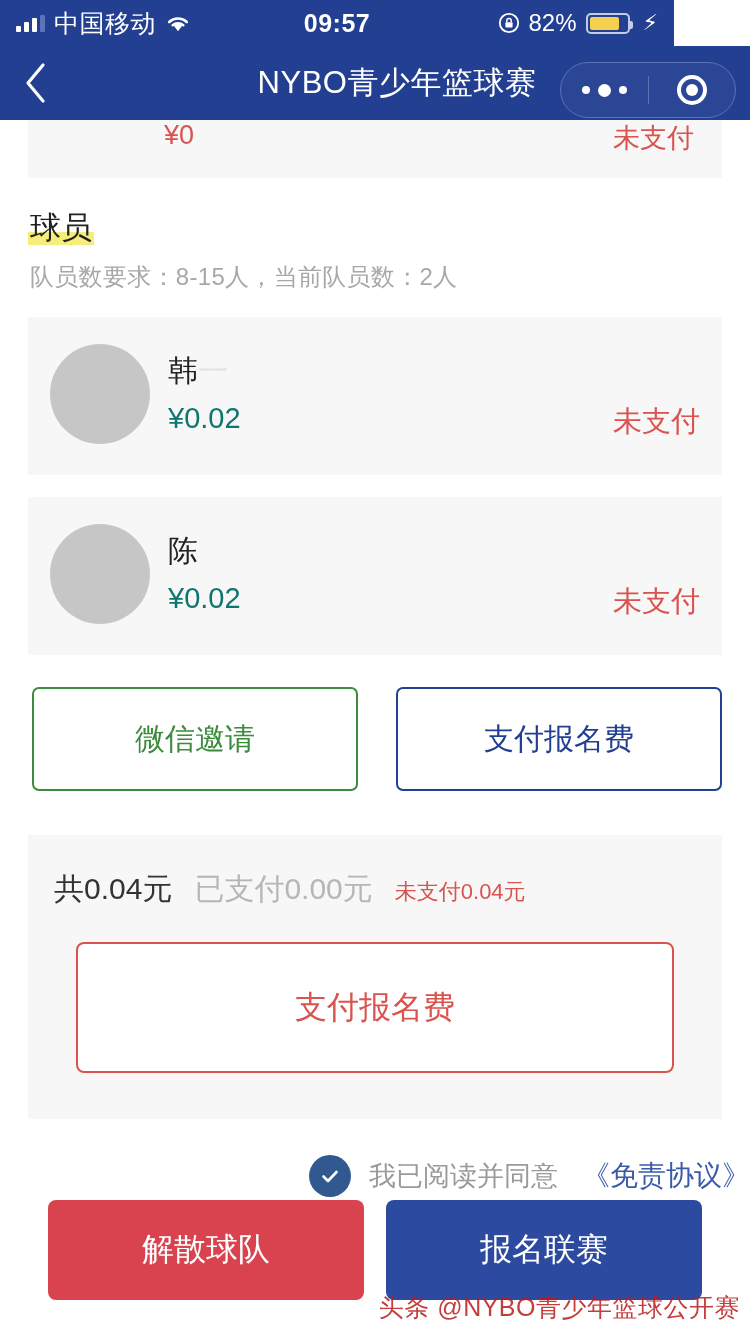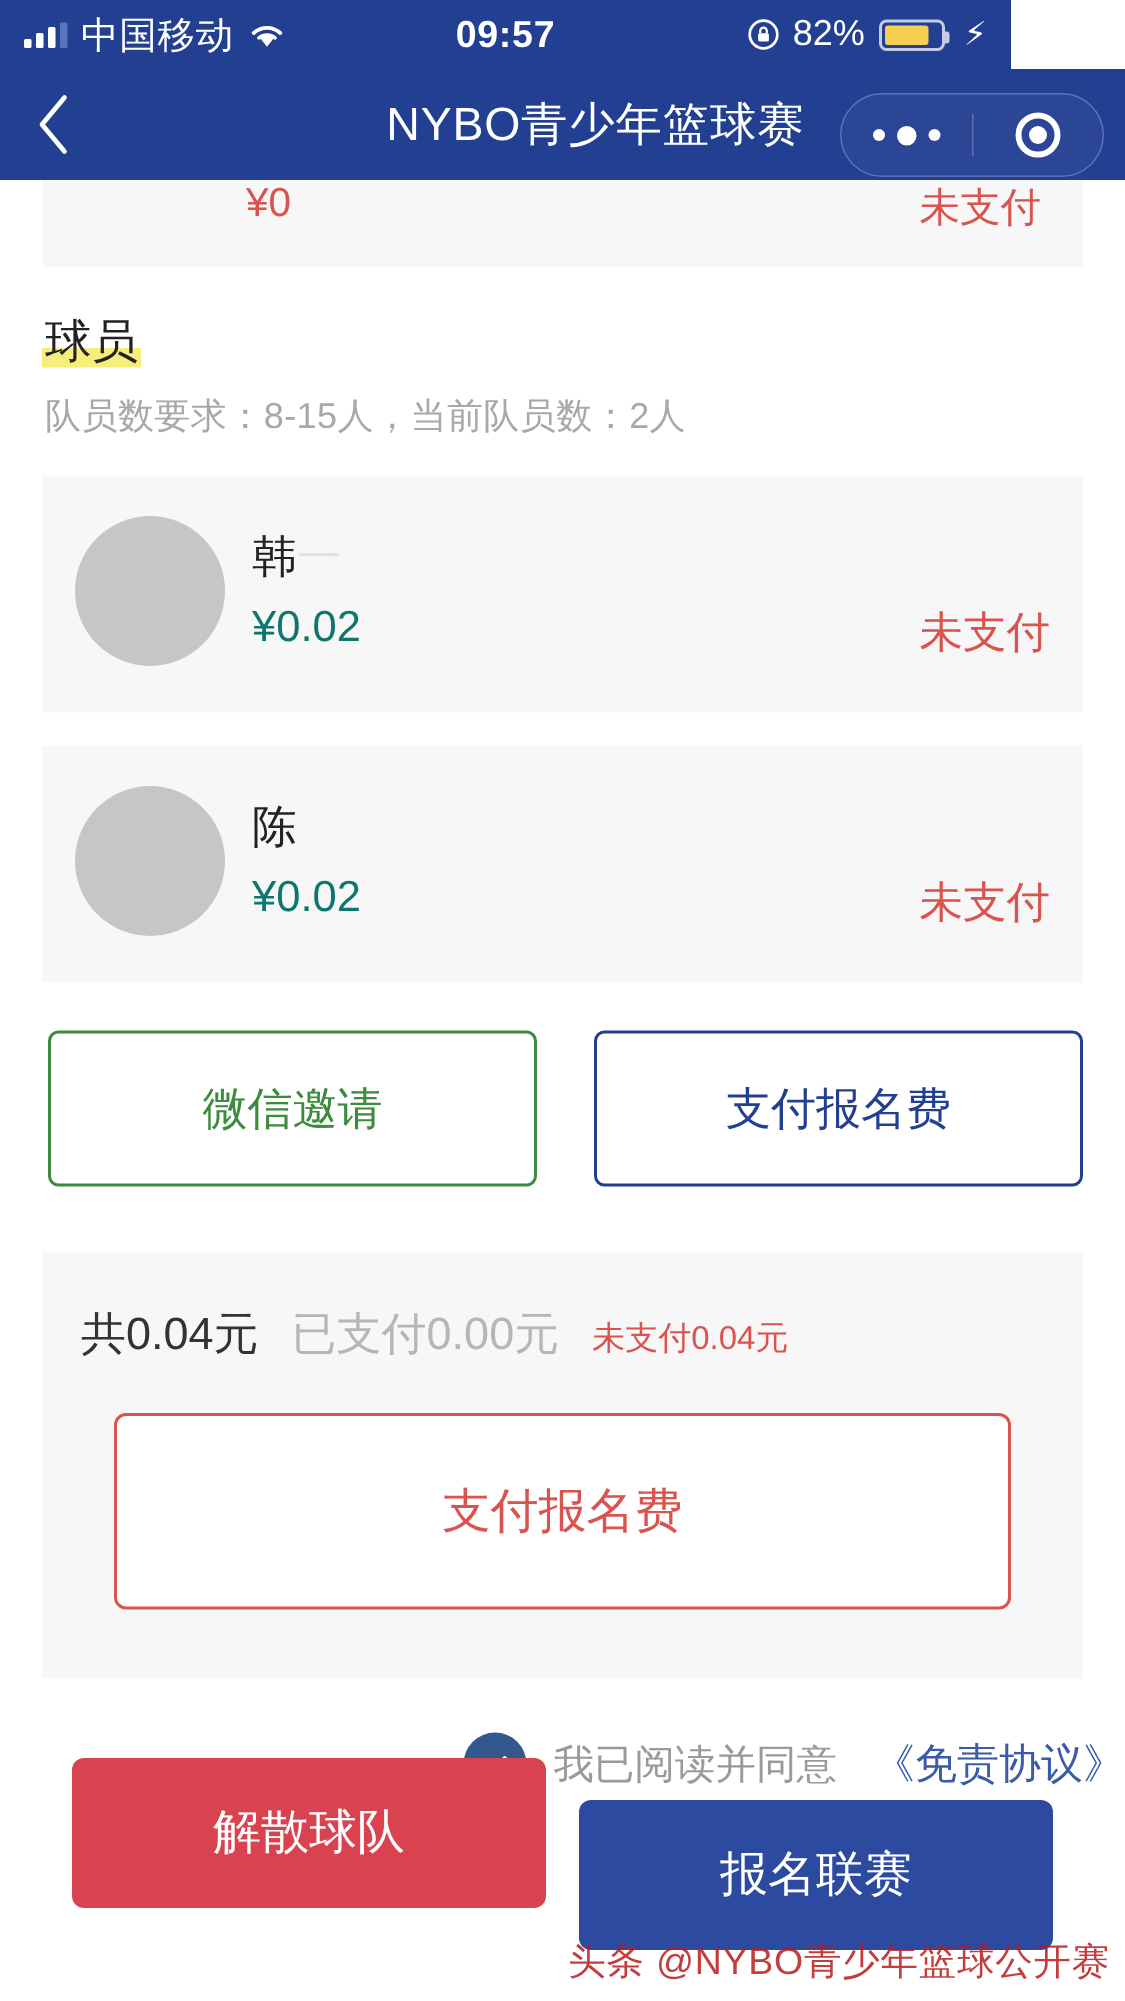--- a/index.html
+++ b/index.html
@@ -140,21 +140,21 @@
   .agree-text { font-size: 27px; color: #9a9a9a; }
   .agree-link { font-size: 28px; color: #3a5ba8; margin-left: 6px; }
 
   
   .bottom-row { position: absolute; bottom: 34px; left: 48px; right: 48px; display: flex; gap: 22px; }
   .btn-solid {
     flex: 1; height: 100px; border-radius: 8px; display: flex;
     align-items: center; justify-content: center; font-size: 32px; color: #ffffff;
   }
   .btn-red  { background: #d94350; }
-  .btn-blue { background: #2c4ba0; margin-top: 28px; }
+  .btn-blue { background: #2c4ba0; }
 
   
   .watermark {
     position: absolute; right: 10px; bottom: 10px;
     font-size: 25px; color: #b91c1c; opacity: .85; letter-spacing: .5px;
     pointer-events: none; white-space: nowrap;
   }
 </style>
 </head>
 <body>

